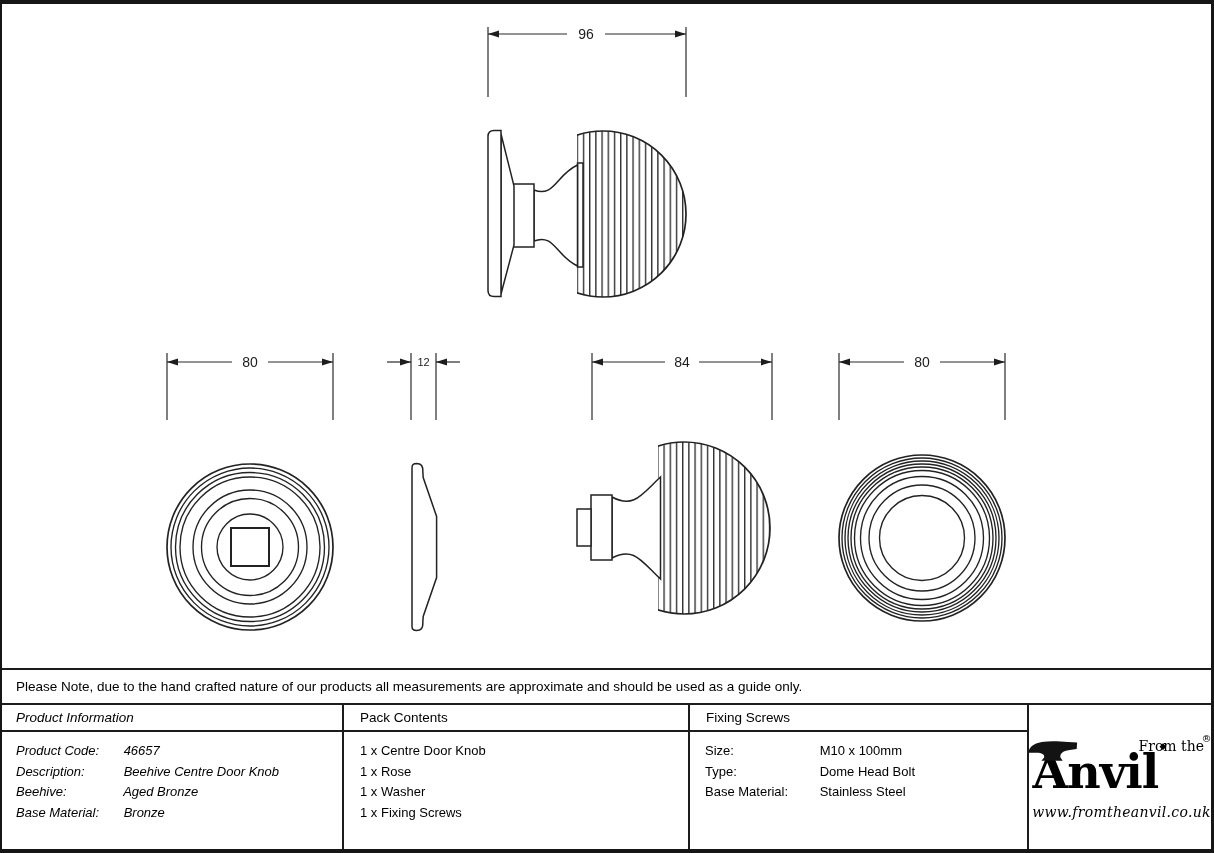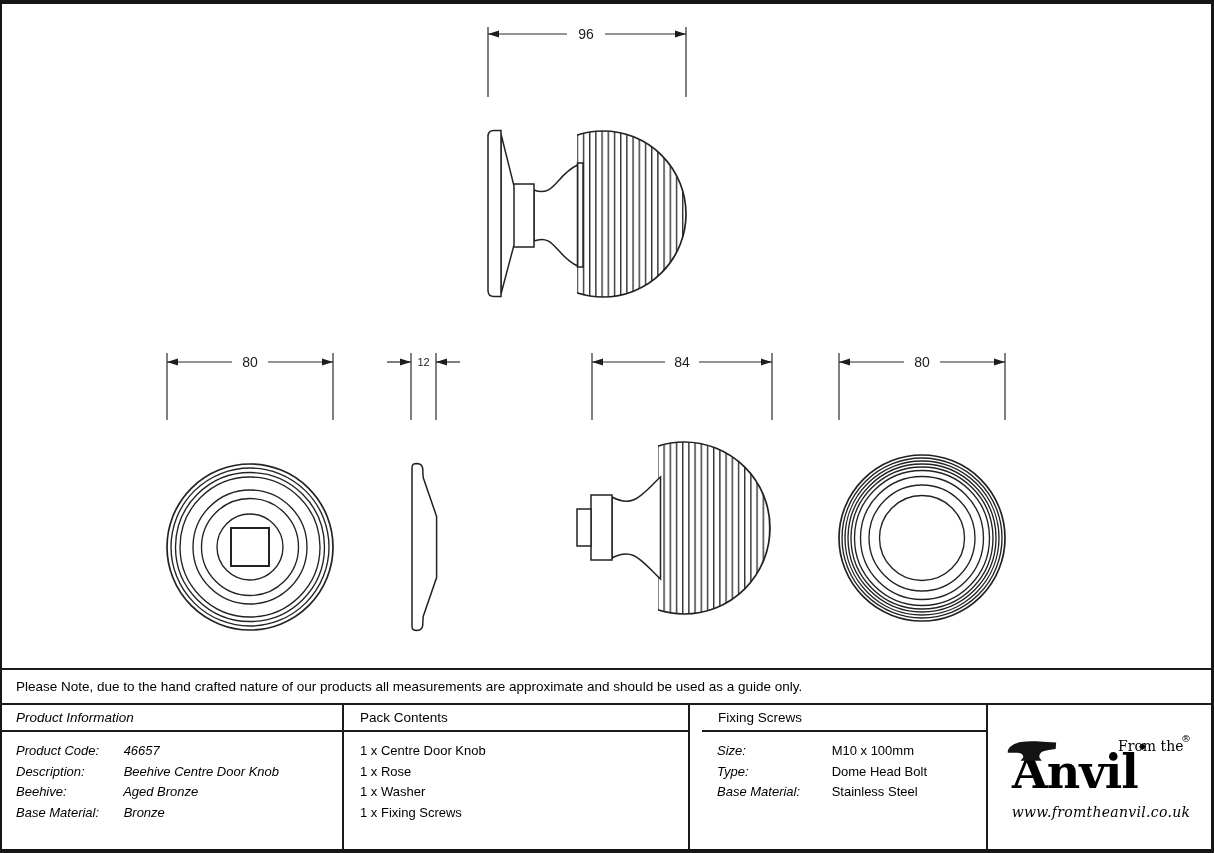--- a/index.html
+++ b/index.html
@@ -30,29 +30,29 @@
     position:absolute; left:0; top:668px; width:1214px; height:37px;
     box-sizing:border-box; border-top:2px solid #1c1c1c; border-bottom:2px solid #1c1c1c;
     padding-left:16px; font-size:13.5px; line-height:33px; background:#fff;
   }
   .info-table{
     position:absolute; left:0; top:705px; width:1214px; height:144px;
     display:flex; box-sizing:border-box; background:#fff;
   }
   .col{ box-sizing:border-box; height:100%; }
   .col.bordered{ border-right:2px solid #1c1c1c; }
-  .col1{ width:344px;font-style:italic; } .col2{ width:346px; } .col3{ width:286px;margin-left:12px; } .col4{ flex:1; }
+  .col1{ width:344px;font-style:italic; } .col2{ width:346px; } .col3{ width:339px; } .col4{ flex:1; }
   .cell-header{
     height:27px; box-sizing:border-box; border-bottom:2px solid #1c1c1c;
     padding-left:16px; font-size:13.5px; line-height:25px;
   }
   .cell-body{ padding:9px 0 0 16px; font-size:13px; }
   .kv{ height:20.6px; line-height:20.6px; white-space:nowrap; }
   .k1{ display:inline-block; width:104px; }
-  .k3{ display:inline-block; width:111px;font-style:italic; }
+  .k3{ display:inline-block; width:111px; }
   .pc-item{ height:20.6px; line-height:20.6px; white-space:nowrap; }
 
   
   .logo-cell{ display:flex; flex-direction:column; align-items:center; justify-content:center; }
   .logo-top{ position:relative; width:178px; height:58px; }
   .brand{
     position:absolute; left:0; bottom:-2px;
     font-family:"DejaVu Serif","Liberation Serif",serif;
     font-weight:bold; font-size:46px; line-height:1; letter-spacing:-1px;
   }

